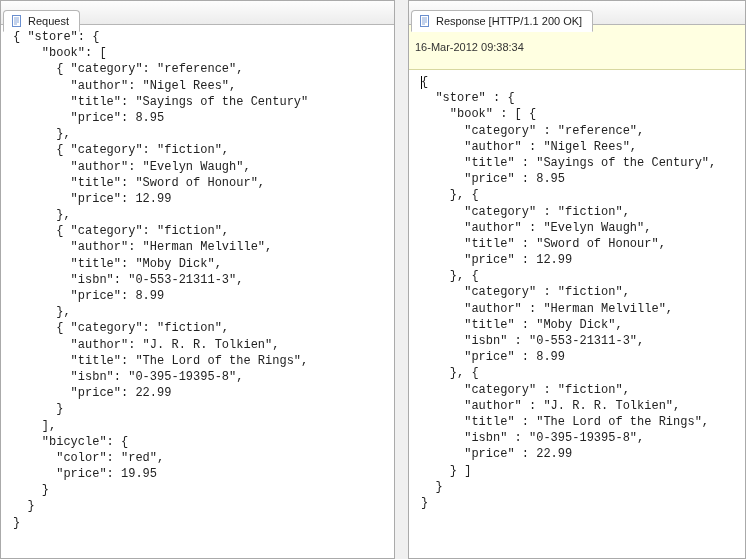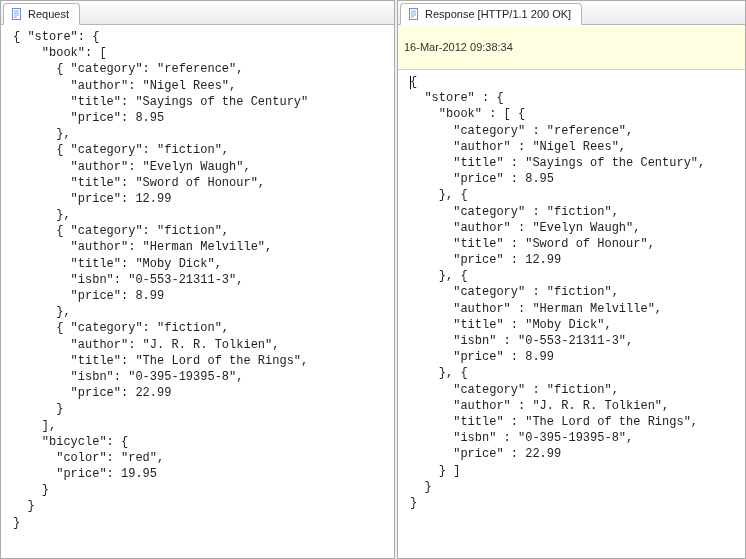--- a/index.html
+++ b/index.html
@@ -13,21 +13,21 @@
     overflow: hidden;
   }
   .panel {
     display: flex;
     flex-direction: column;
     border: 1px solid #aaa;
     background: #fff;
     height: 100%;
   }
   .panel-left { width: 395px; flex: 0 0 395px; }
-  .panel-right { flex: 1; margin-left: 2px; }
+  .panel-right { flex: 1; margin-left: 13px; }
   .tab-bar {
     display: flex;
     align-items: flex-end;
     background: linear-gradient(to bottom, #fdfdfd, #ececec);
     border-bottom: 1px solid #b6b6b6;
     height: 24px;
     padding-left: 2px;
     gap: 0;
   }
   .tab {
@@ -35,21 +35,21 @@
     align-items: center;
     gap: 4px;
     height: 22px;
     padding: 0 10px 0 6px;
     background: #fff;
     border: 1px solid #b6b6b6;
     border-bottom: 1px solid #fff;
     border-top-left-radius: 4px;
     border-top-right-radius: 4px;
     position: relative;
-    top: 1px;
+    top: 8px;
     cursor: default;
     font-size: 11px;
     color: #222;
     justify-content: center;
   }
   .tab-icon {
     width: 14px;
     height: 14px;
     display: flex;
     align-items: center;

